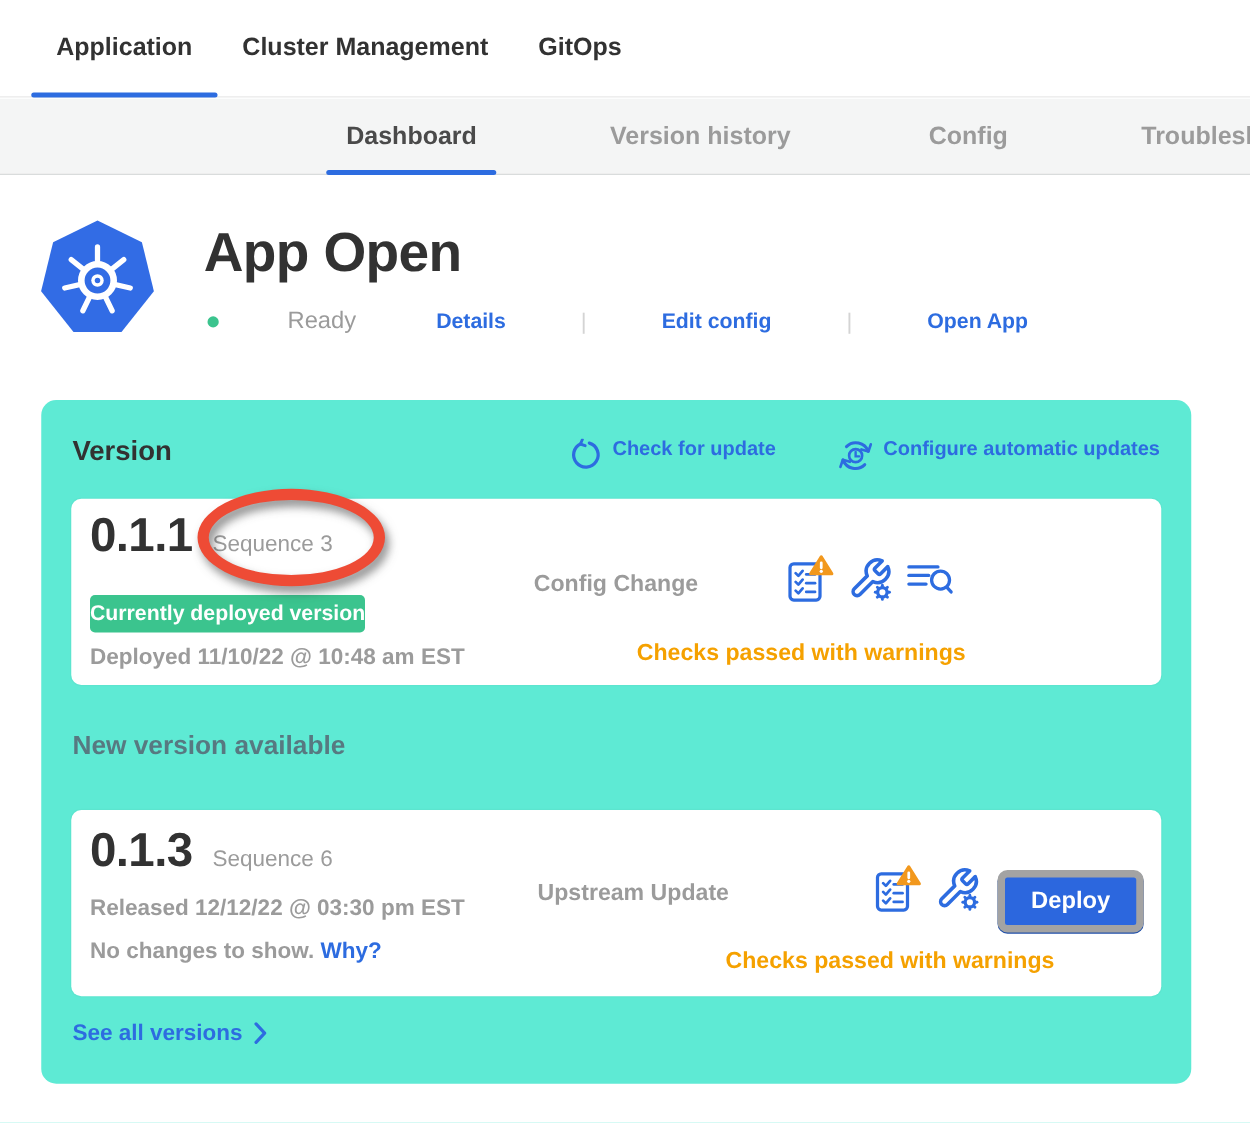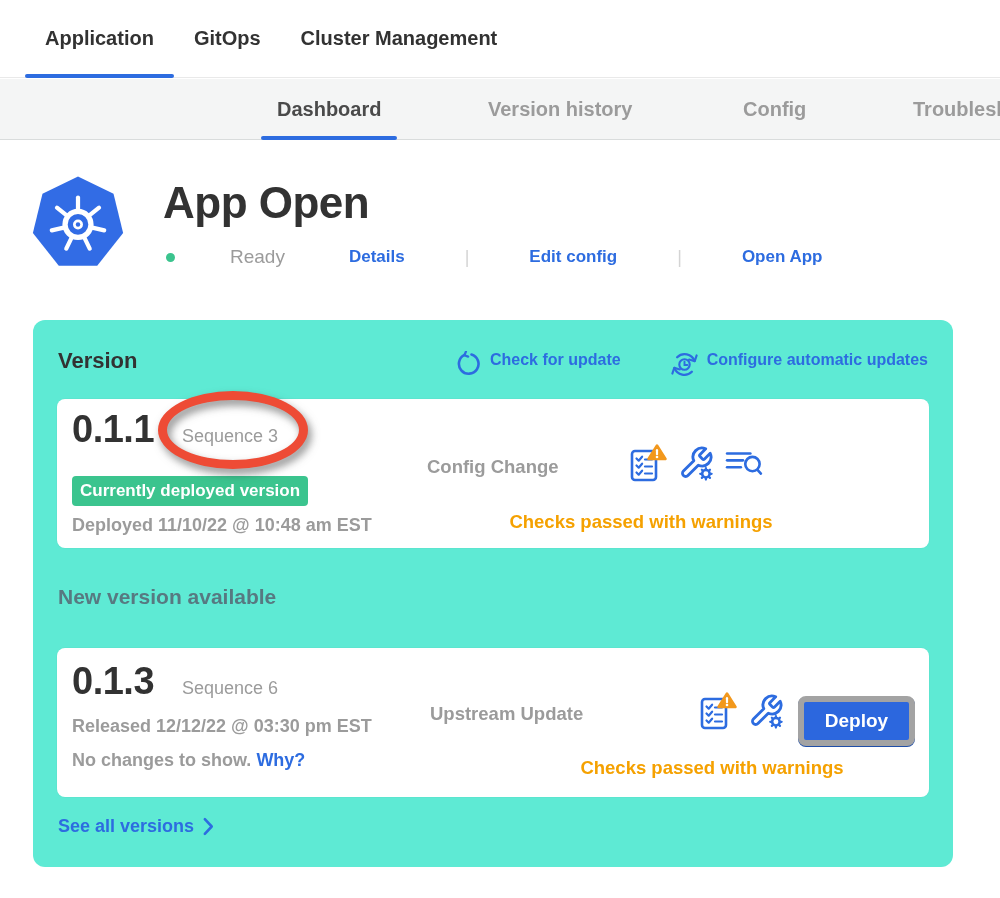--- a/index.html
+++ b/index.html
@@ -45,27 +45,27 @@
   .card-title { position:absolute; left:25px; top:28px; font-size:22px;
     font-weight:700; color:#323232; }
   .card-actions { position:absolute; top:31px; right:25px; display:flex; gap:50px; }
   .action-link { display:flex; gap:9px; color:#2d6ce0;
     font-size:16px; font-weight:700; cursor:pointer; }
 
   .vrow { position:absolute; left:24px; width:872px; height:149px;
     background:#fff; border-radius:8px; box-shadow:0 0 0 1px rgba(0,0,0,0.02); }
   .vrow.row1 { top:79px; } .vrow.row2 { top:328px; }
 
-  .ver-line { position:absolute; left:15px; top:9px; display:flex; align-items:baseline;gap:12px; }
+  .ver-line { position:absolute; left:15px; top:9px; display:flex; align-items:baseline; }
   .ver-num { font-size:38px; font-weight:700; color:#323232; letter-spacing:-0.5px; }
   .ver-seq { margin-left:16px; font-size:18px; font-weight:500; color:#9b9b9b; }
   .row2 .ver-line { top:12px; }
 
   .deploy-badge { position:absolute; left:15px; top:77px; background:#3bc48e;
-    color:#fff; font-size:17px; font-weight:700; padding:5px 8px; border-radius:4px; }
+    color:#fff; font-size:17px; font-weight:700; padding:5px 0; border-radius:4px; }
   .meta-text { position:absolute; left:15px; color:#9b9b9b; font-weight:600; font-size:18px; }
   .deployed-at { top:116px; }
   .released-at { top:68px; }
   .no-changes { top:102px; }
   .why-link { color:#2d6ce0; font-weight:700; cursor:pointer; text-decoration:none; }
 
   .source-label { position:absolute; color:#9b9b9b; font-weight:700; font-size:18.5px; }
   .row1 .source-label { left:370px; top:57px; }
   .row2 .source-label { left:373px; top:55px; }
 
@@ -104,24 +104,24 @@
   svg { display:block; }
 </style>
 </head>
 <body>
 
 <div class="topnav">
   <div class="tab active">
       <span>Application</span>
     </div>
   <div class="tab">
+      <span>Cluster Management</span>
+    </div>
+  <div class="tab">
       <span>GitOps</span>
-    </div>
-  <div class="tab">
-      <span>Cluster Management</span>
     </div>
 </div>
 
 <div class="subnav">
   <div class="tab active t-dashboard">
       <span>Dashboard</span>
     </div>
   <div class="tab t-history">
       <span>Version history</span>
     </div>

